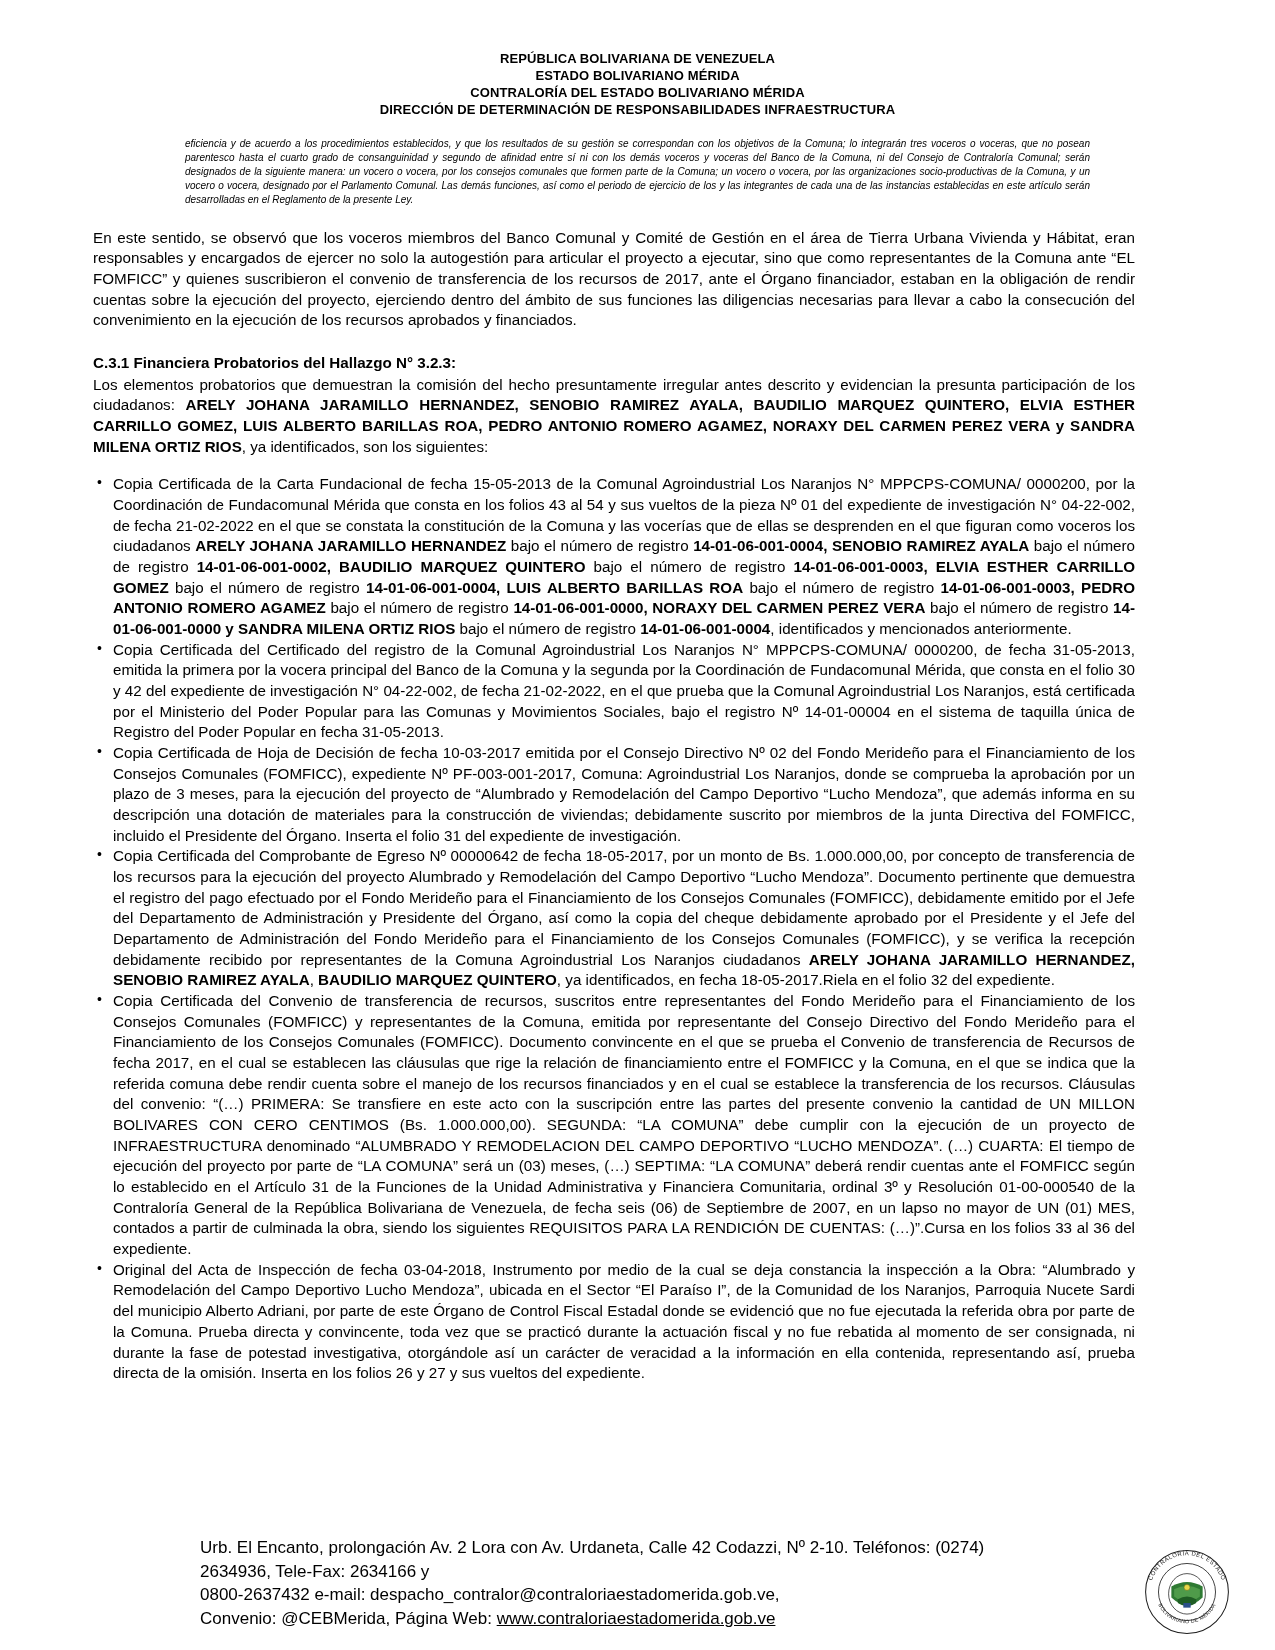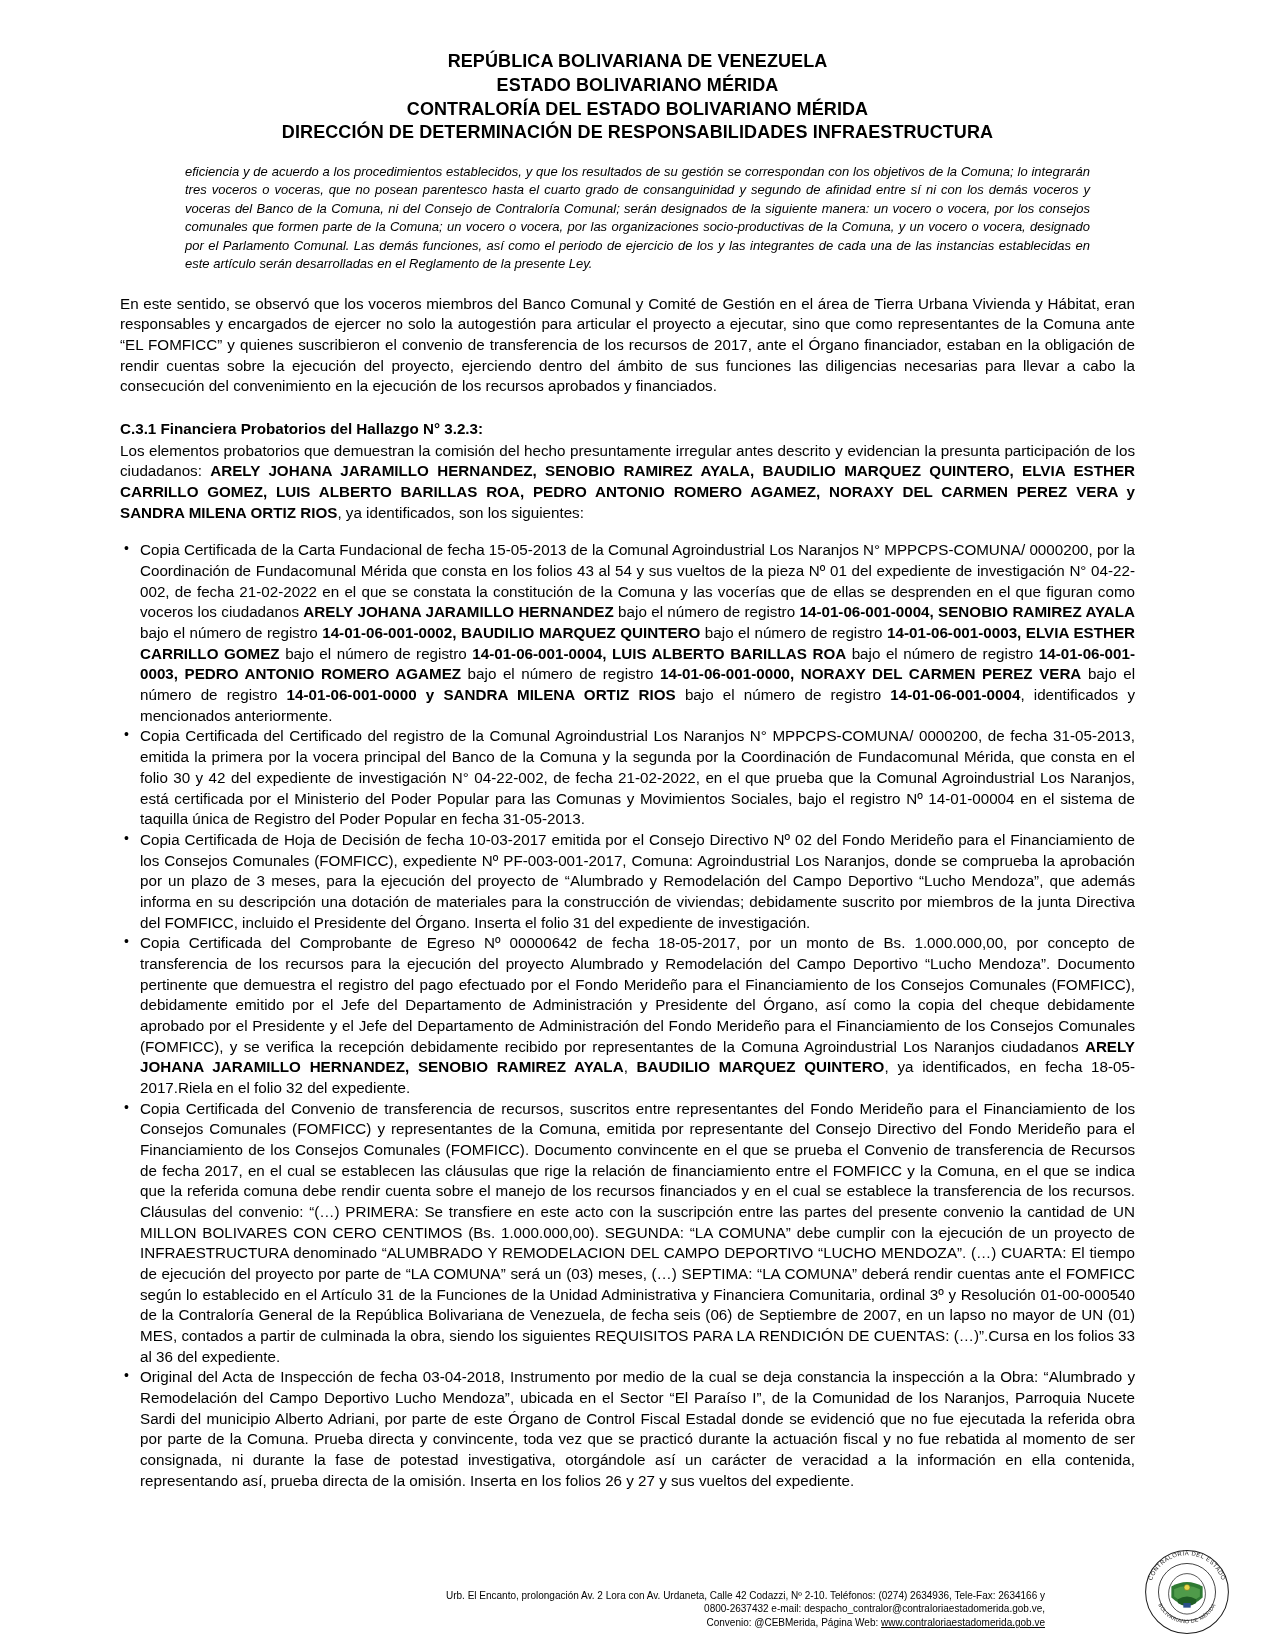--- a/index.html
+++ b/index.html
@@ -17,38 +17,38 @@
     width: 1275px;
     height: 1650px;
     margin: 0 auto;
     background: #ffffff;
     box-sizing: border-box;
     overflow: hidden;
   }
   .header {
     text-align: center;
     font-weight: bold;
-    font-size: 18px;
+    font-size: 13px;
     line-height: 1.32;
     letter-spacing: 0.1px;
     padding-top: 50px;
   }
   .header div { white-space: nowrap; }
 
   .quote-block {
     margin: 18px 185px 0 185px;
     font-style: italic;
-    font-size: 13px;
+    font-size: 10px;
     line-height: 1.42;
     text-align: justify;
     text-justify: inter-word;
   }
 
   .body-area {
-    margin: 0 140px 0 120px;
+    margin: 0 140px 0 93px;
     font-size: 15.2px;
     line-height: 1.36;
     text-align: justify;
     text-justify: inter-word;
   }
   .para {
     margin-top: 20px;
     text-align: justify;
   }
 
@@ -87,22 +87,22 @@
 
   b, .b { font-weight: bold; }
 
   .footer {
     position: absolute;
     left: 0;
     right: 0;
     bottom: 20px;
   }
   .footer-text {
-    text-align: right;
-    font-size: 10px;
+    text-align: left;
+    font-size: 17px;
     line-height: 1.38;
     padding: 0 230px 0 200px;
   }
   .footer-text a, .footer-text .ulink {
     color: #000000;
     text-decoration: underline;
   }
   .seal {
     position: absolute;
     right: 42px;

